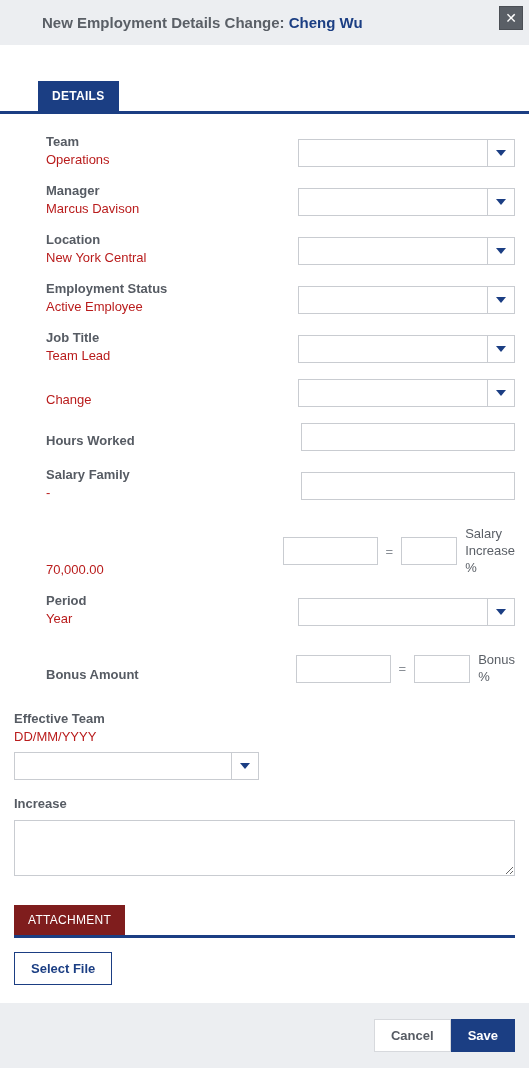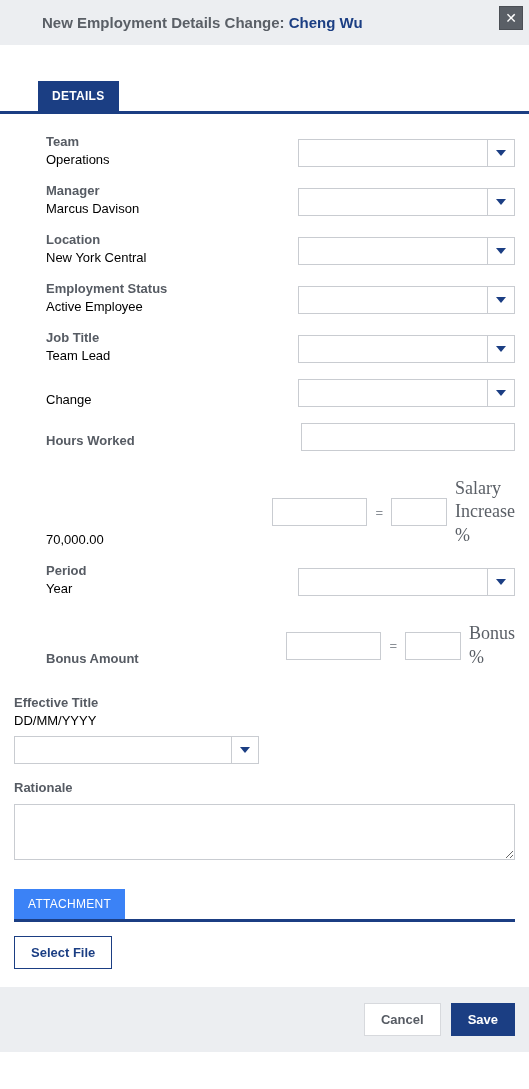--- a/index.html
+++ b/index.html
@@ -72,21 +72,21 @@
     width: 255px;
     padding-right: 10px;
   }
   .field-label {
     font-weight: 600;
     color: #565b63;
     font-size: 13px;
     margin-bottom: 3px;
   }
   .field-current {
-    color: #000000;
+    color: #b91c1c;
     font-size: 13px;
   }
   .field-right {
     flex: 1;
     display: flex;
     align-items: center;
     gap: 6px;
     flex-wrap: wrap;
   }
   .combo {
@@ -142,23 +142,22 @@
     padding: 0 6px;
     font-size: 13px;
     outline: none;
   }
   .eq {
     color: #8a8f96;
     font-size: 13px;
   }
   .suffix {
     color: #5a5f66;
-    font-size: 18px;
+    font-size: 13px;
     line-height: 1.3;
-    font-family: Liberation Serif, serif;
   }
   .date-block {
     padding: 8px 0;
   }
   .date-combo {
     display: flex;
     width: 245px;
     margin-top: 8px;
   }
   .date-combo input {
@@ -192,21 +191,21 @@
     font-family: inherit;
     resize: both;
     outline: none;
     margin-top: 6px;
   }
   .attach-header {
     margin: 14px 14px 0 14px;
   }
   .attach-tab {
     display: inline-block;
-    background: #3b82f6;
+    background: #7f1d1d;
     color: #fff;
     font-weight: 500;
     font-size: 12px;
     padding: 8px 14px;
     letter-spacing: 0.3px;
   }
   .attach-line {
     height: 3px;
     background: #1b3e83;
     margin: 0 14px 0 14px;
@@ -221,21 +220,20 @@
     font-weight: 600;
     font-size: 13px;
     padding: 8px 16px;
     cursor: pointer;
   }
   .footer {
     background: #eceef1;
     padding: 16px 14px;
     display: flex;
     justify-content: flex-end;
-    gap: 10px;
   }
   .btn {
     font-size: 13px;
     font-weight: 600;
     padding: 8px 16px;
     cursor: pointer;
     border: 1px solid transparent;
   }
   .btn-cancel {
     background: #fff;
@@ -370,20 +368,29 @@
 
   <div class="field-row">
     <div class="field-left">
       <div class="field-label">Hours Worked</div>
     </div>
     <div class="field-right">
       <input class="text-input" type="text" value="" style="">
     </div>
   </div>
 
+  <div class="field-row">
+    <div class="field-left">
+      <div class="field-label">Salary Family</div>
+      <div class="field-current">-</div>
+    </div>
+    <div class="field-right">
+      <input class="text-input" type="text" value="" style="">
+    </div>
+  </div>
 
   <div class="gap-row"></div>
 
   <div class="field-row">
     <div class="field-left">
       <div class="field-current" style="margin-top:14px">70,000.00</div>
     </div>
     <div class="field-right">
       <div class="small-row" style="width:100%;">
         <input class="small-input" type="text" value="" style="">
@@ -426,34 +433,34 @@
         <span class="eq">=</span>
         <input class="tiny-input" type="text" value="" style="">
         <span class="suffix">Bonus %</span>
       </div>
     </div>
   </div>
 
   <div class="gap-row"></div>
 
   <div class="date-block">
-    <div class="field-label">Effective Title</div>
+    <div class="field-label">Effective Team</div>
     <div class="field-current">DD/MM/YYYY</div>
     <div class="date-combo">
       <input type="text" value="" style="">
       <div class="chev">
         <svg viewBox="0 0 10 6">
             <path d="M0 0 L5 6 L10 0 Z" fill="#1b3e83"></path>
           </svg>
       </div>
     </div>
   </div>
 
   <div class="rationale-block">
-    <div class="field-label">Rationale</div>
+    <div class="field-label">Increase</div>
     <textarea class="rationale" value="" style=""></textarea>
   </div>
 
 </div>
 
 <div class="attach-header">
   <div class="attach-tab">ATTACHMENT</div>
 </div>
 <div class="attach-line"></div>
 <div class="attach-body">

